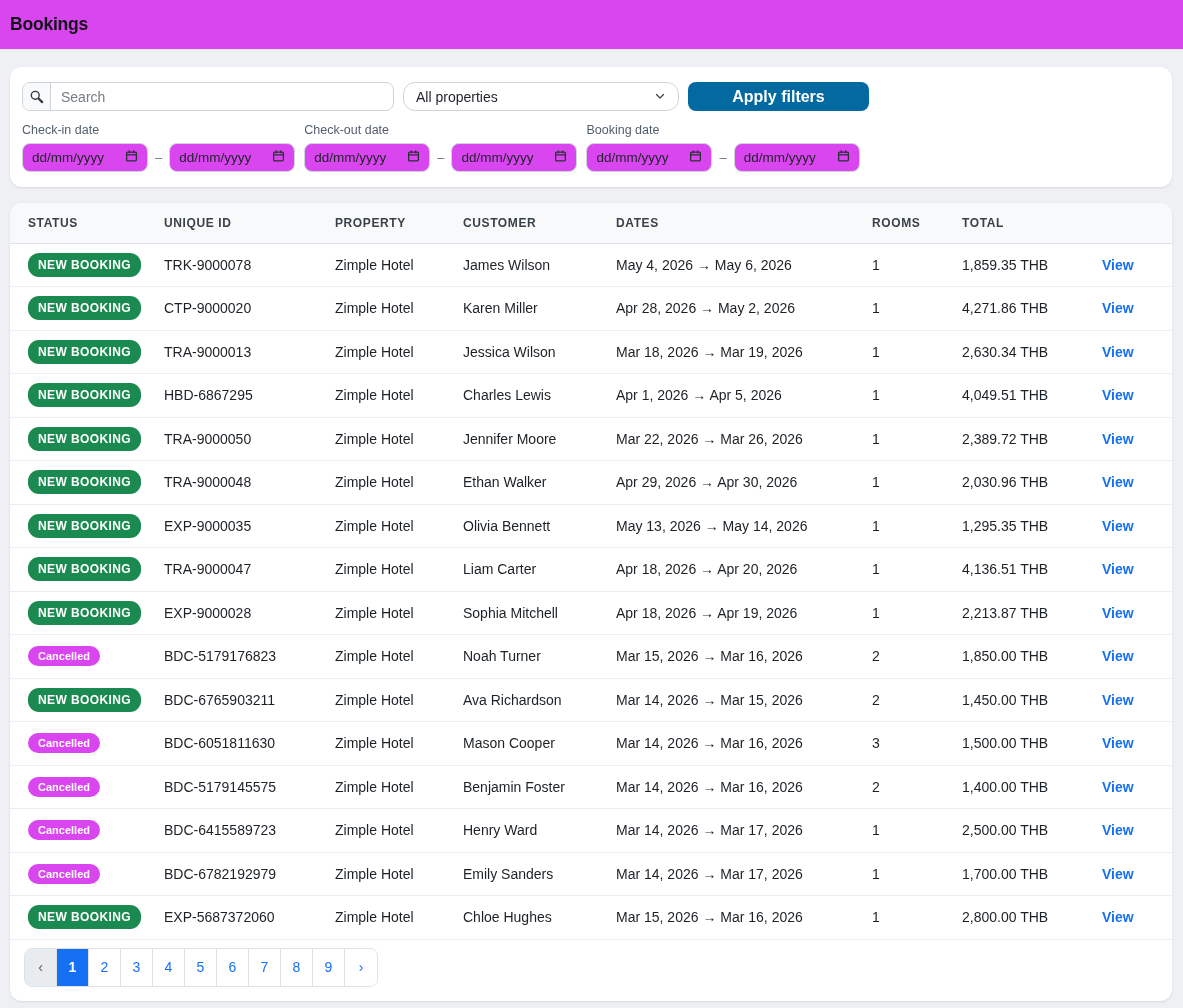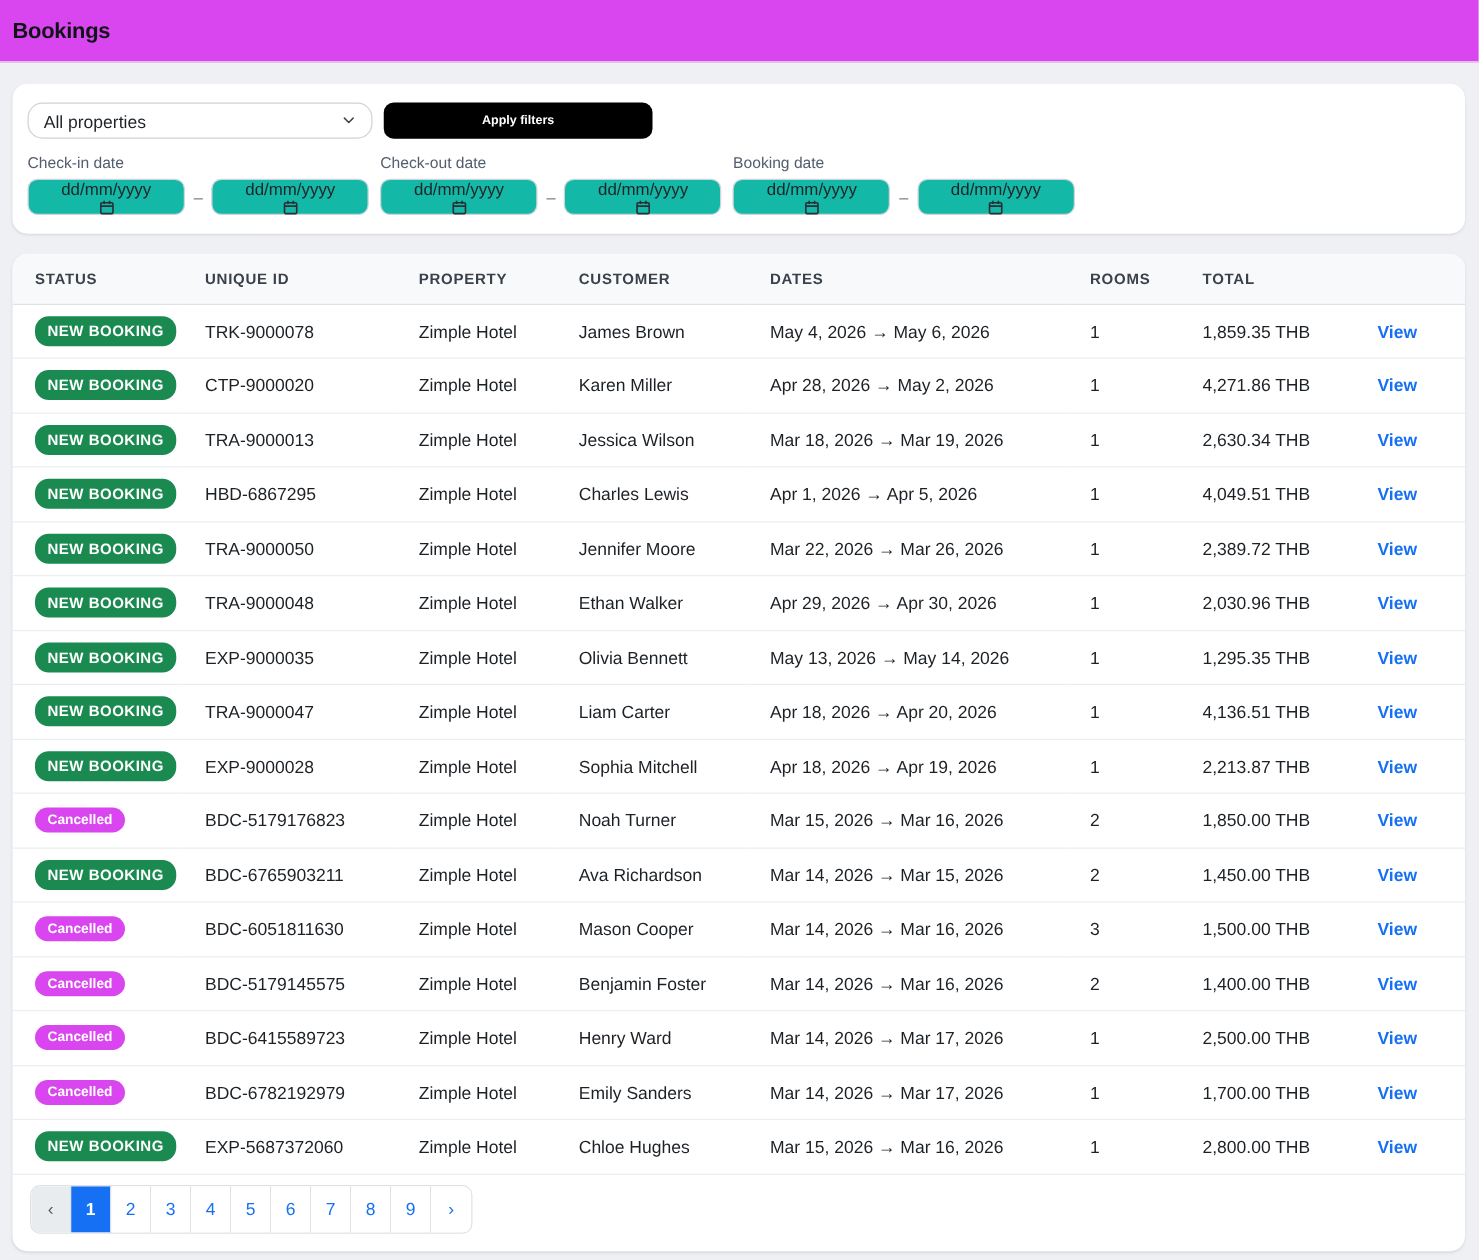--- a/index.html
+++ b/index.html
@@ -37,31 +37,31 @@
     flex: 1; border: none; outline: none; padding: 0 10px; font-size: 14px;
     font-family: inherit; color: #1f2328; background: transparent;
   }
   .search-group input::placeholder { color: #757d85; }
   .prop-select {
     width: 276px; height: 29px; border: 1px solid #ced4da; border-radius: 12px;
     display: flex; align-items: center; justify-content: space-between;
     padding: 0 12px; font-size: 14px; color: #1f2328; background: #fff; cursor: pointer;
   }
   .apply-btn {
-    width: 215px; height: 29px; border: none; border-radius: 8px;
-    background: #000000; color: #ffffff; font-size: 10px; font-weight: bold;
+    width: 181px; height: 29px; border: none; border-radius: 8px;
+    background: #0369a1; color: #ffffff; font-size: 16px; font-weight: bold;
     font-family: inherit; cursor: pointer;
   }
   .filter-row2 { display: flex; gap: 9px; margin-top: 12px; }
   .dr-label { font-size: 12.5px; color: #525e6e; margin-bottom: 6px; }
   .dr-inputs { display: flex; align-items: center; gap: 5px; }
   .date-input {
     width: 126px; height: 29px; border: 1px solid #ced4da; border-radius: 8px;
     display: flex; align-items: center; justify-content: space-between;
-    padding: 0 9px; background: #14b8a6; cursor: text; flex-direction: column;
+    padding: 0 9px; background: #d946ef; cursor: text;
   }
   .date-ph { font-size: 13.5px; color: #1f2328; }
   .dash { color: #6b7280; font-size: 13px; padding: 0 2px; }
 
   
   .table-card { margin-top: 16px; overflow: hidden; }
   table { width: 100%; border-collapse: collapse; table-layout: fixed; }
   thead th {
     height: 40px; background: #f8f9fa; border-bottom: 1px solid #dee2e6;
     font-size: 12px; font-weight: bold; color: #39414b; letter-spacing: 0.6px;
@@ -103,20 +103,29 @@
 <body>
 
 <div class="topbar">
   <h1>Bookings</h1>
 </div>
 
 <div class="content">
 
   <section class="card filter-card">
     <div class="filter-row1">
+      <div class="search-group">
+        <span class="icon-box">
+          <svg width="15" height="15" viewBox="0 0 24 24" fill="none" stroke="#333a41" stroke-width="2.2">
+            <circle cx="10" cy="10" r="6.3"></circle>
+            <path d="M15.3 15.3L21 21" stroke-width="3.6" stroke-linecap="round"></path>
+          </svg>
+        </span>
+        <input type="text" placeholder="Search" style="">
+      </div>
       <div class="prop-select">
         <span>All properties</span>
         <span>
           <svg width="12" height="12" viewBox="0 0 24 24" fill="none" stroke="#3e444b" stroke-width="2.4" stroke-linecap="round" stroke-linejoin="round">
             <path d="M5 9l7 7 7-7"></path>
           </svg>
         </span>
       </div>
       <button class="apply-btn">Apply filters</button>
     </div>
@@ -220,21 +229,21 @@
             <th>ROOMS</th>
             <th>TOTAL</th>
             <th class="view-col"></th>
           </tr>
         </thead>
       <tbody id="table-body">
       <tr class="booking-row">
         <td><span class="badge badge-green">NEW BOOKING</span></td>
         <td>TRK-9000078</td>
         <td>Zimple Hotel</td>
-        <td>James Brown</td>
+        <td>James Wilson</td>
         <td>May 4, 2026 → May 6, 2026</td>
         <td>1</td>
         <td>1,859.35 THB</td>
         <td class="view-cell"><a class="view-link">View</a></td>
       </tr>
 
       <tr class="booking-row">
         <td><span class="badge badge-green">NEW BOOKING</span></td>
         <td>CTP-9000020</td>
         <td>Zimple Hotel</td>

